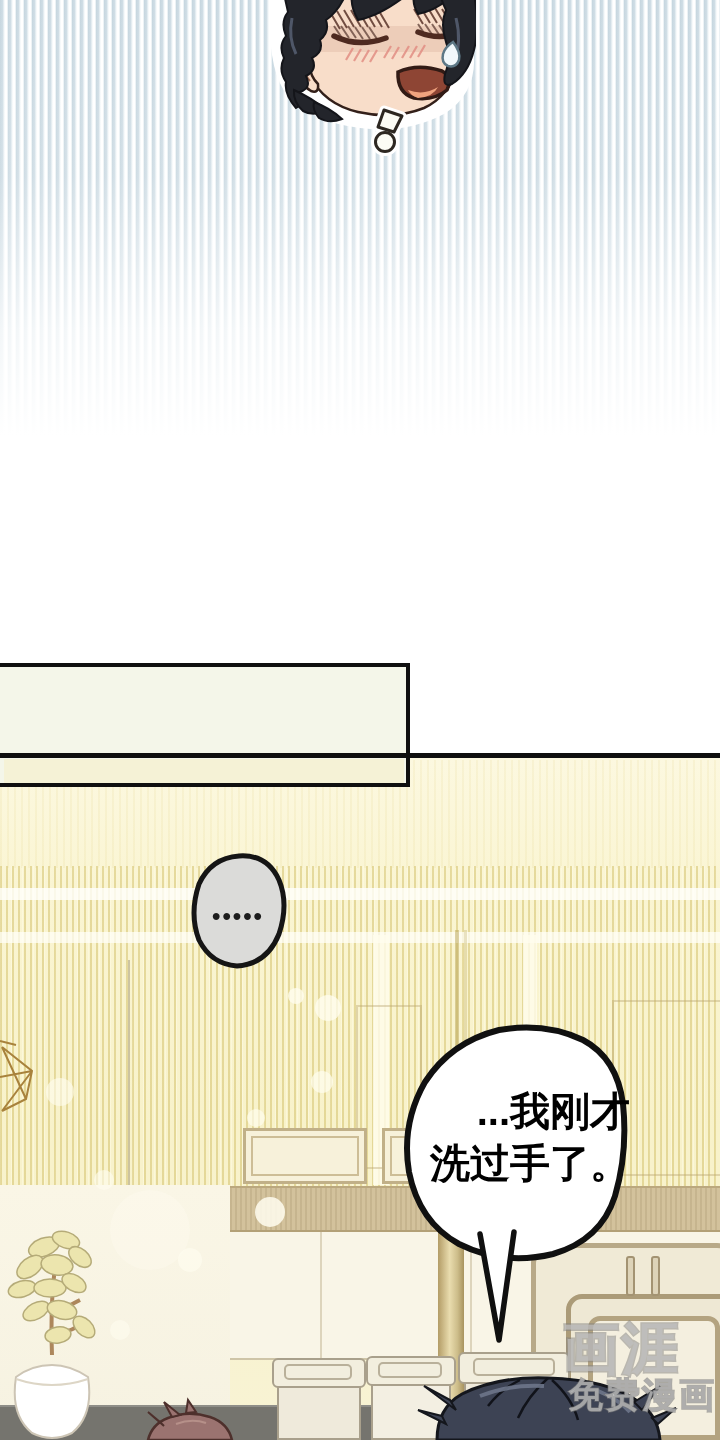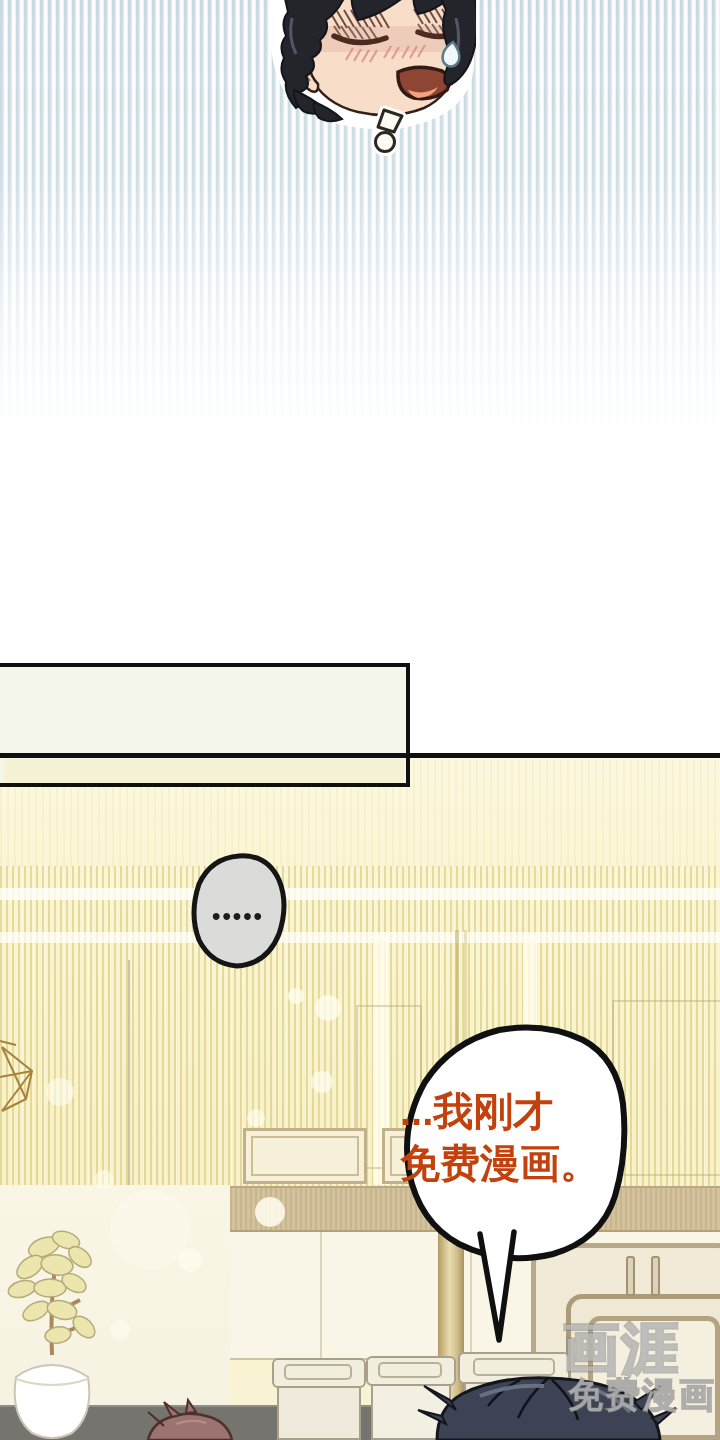--- a/index.html
+++ b/index.html
@@ -34,22 +34,22 @@
   .floor{left:0;top:650px;width:566px;height:35px;background:#75746e;border-top:2px solid #8f8e88;box-sizing:border-box;}
   .chair{box-sizing:border-box;}
   .lid{background:#f2eede;border:2.5px solid #a9a08c;border-radius:6px;box-sizing:border-box;}
   .lid-in{border:2px solid #b9b09a;border-radius:5px;box-sizing:border-box;}
   .binbody{background:#efeadb;border:2.5px solid #a9a08c;box-sizing:border-box;}
   .narr-box{left:-8px;top:663px;width:418px;height:124px;background:#f4f6e9;border:4px solid #101010;box-sizing:border-box;z-index:5;}
   .panel-line{left:0;top:753px;width:720px;height:5px;background:#0f0f0f;z-index:6;}
   .box-tint{left:4px;top:759px;width:400px;height:24px;background:rgba(246,238,196,0.5);z-index:6;}
   .dots{left:193px;top:902px;width:90px;text-align:center;font-size:24px;font-weight:bold;
     letter-spacing:2px;color:#1d1d1d;z-index:9;}
-  .speech-text{left:400px;top:1085px;width:230px;text-align:left;font-size:40px;line-height:52px;
-    font-weight:800;color:#c2410c;z-index:11;}
+  .speech-text{left:400px;top:1085px;width:230px;text-align:right;font-size:40px;line-height:52px;
+    font-weight:800;color:#000000;z-index:11;}
   .wm-logo{left:563px;top:1312px;width:160px;font-size:56px;font-weight:900;letter-spacing:3px;
     color:rgba(255,255,255,0.72);-webkit-text-stroke:3px rgba(128,128,128,0.5);z-index:20;}
   .wm-label{left:568px;top:1372px;width:160px;font-size:35px;font-weight:700;letter-spacing:2px;
     color:rgba(255,255,255,0.88);-webkit-text-stroke:1.5px rgba(120,120,120,0.6);z-index:20;}
   svg{display:block;}
 </style>
 </head>
 <body>
 
 <div class="page">
@@ -194,19 +194,19 @@
   </svg>
   <div class="abs dots">•••••</div>
 
   <svg class="abs" style="left:395px;top:1020px;z-index:10;" width="240" height="330" viewBox="0 0 240 330">
     <path d="M104,10 Q150,2 188,20 Q222,38 228,84 Q233,132 220,176 Q206,220 158,234 Q108,246 64,224 Q24,202 14,152 Q6,104 30,62 Q56,22 104,10 Z" fill="#ffffff" stroke="#101010" stroke-width="6"></path>
     <polygon points="84,210 104,320 120,208" fill="#ffffff"></polygon>
     <path d="M85,214 L104,320 L119,212" fill="none" stroke="#101010" stroke-width="5.5" stroke-linecap="round" stroke-linejoin="round"></path>
   </svg>
   <div class="abs speech-text">
     <div>...我刚才</div>
-    <div>免费漫画。</div>
+    <div>洗过手了。</div>
   </div>
 
   <div class="abs wm-logo">画涯</div>
   <div class="abs wm-label">免费漫画</div>
 
 </div>
 
 </body></html>

